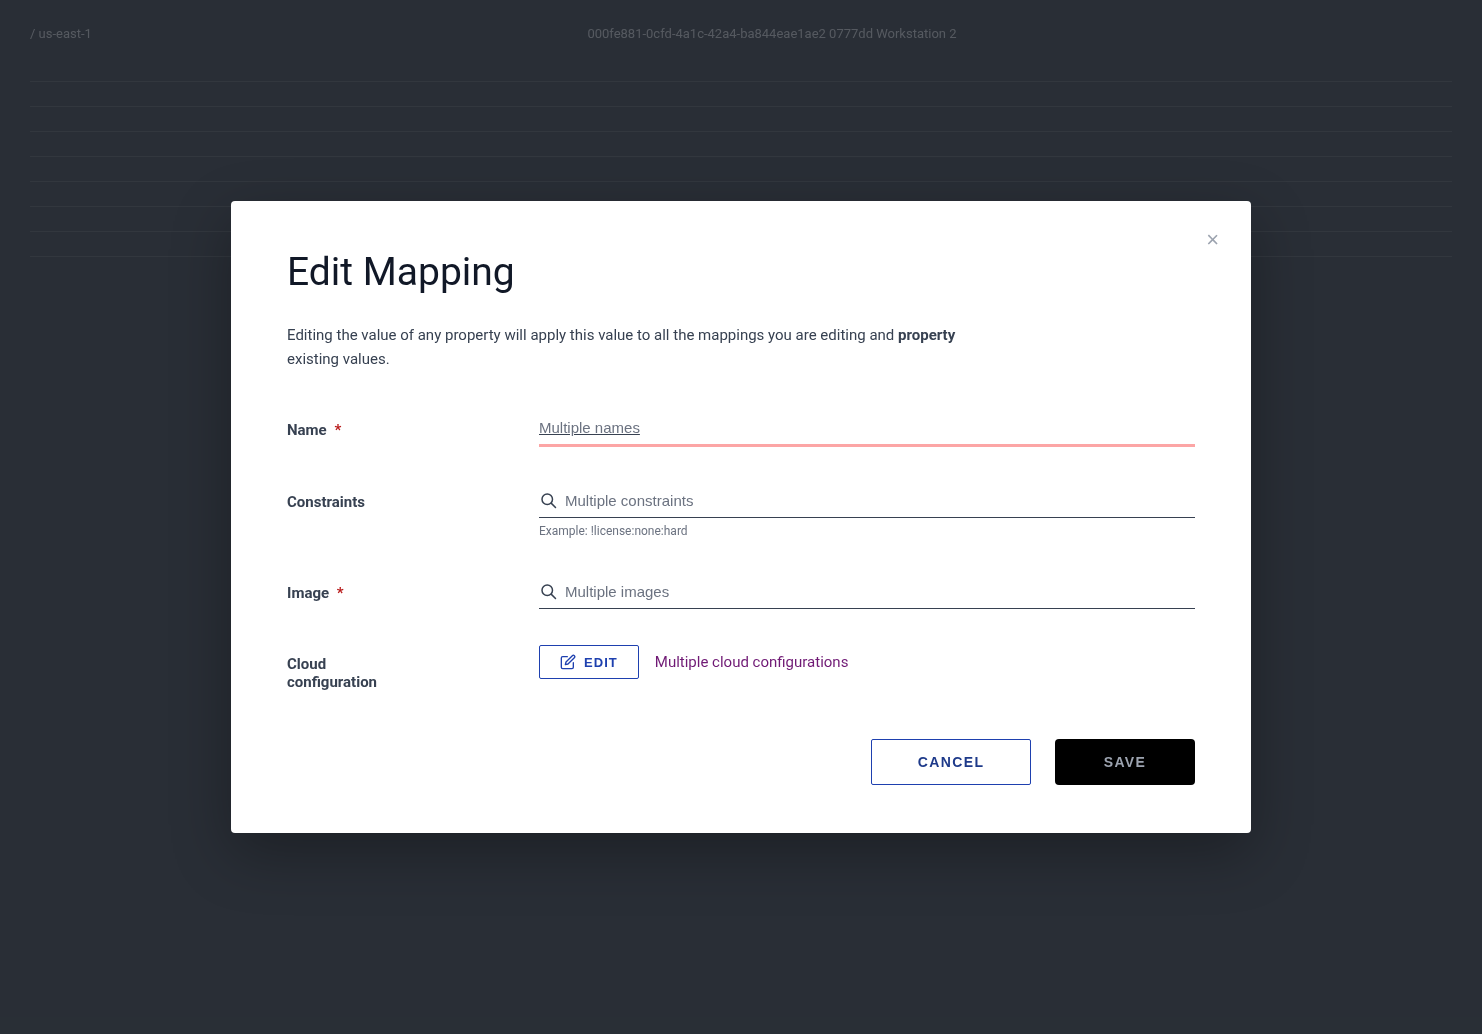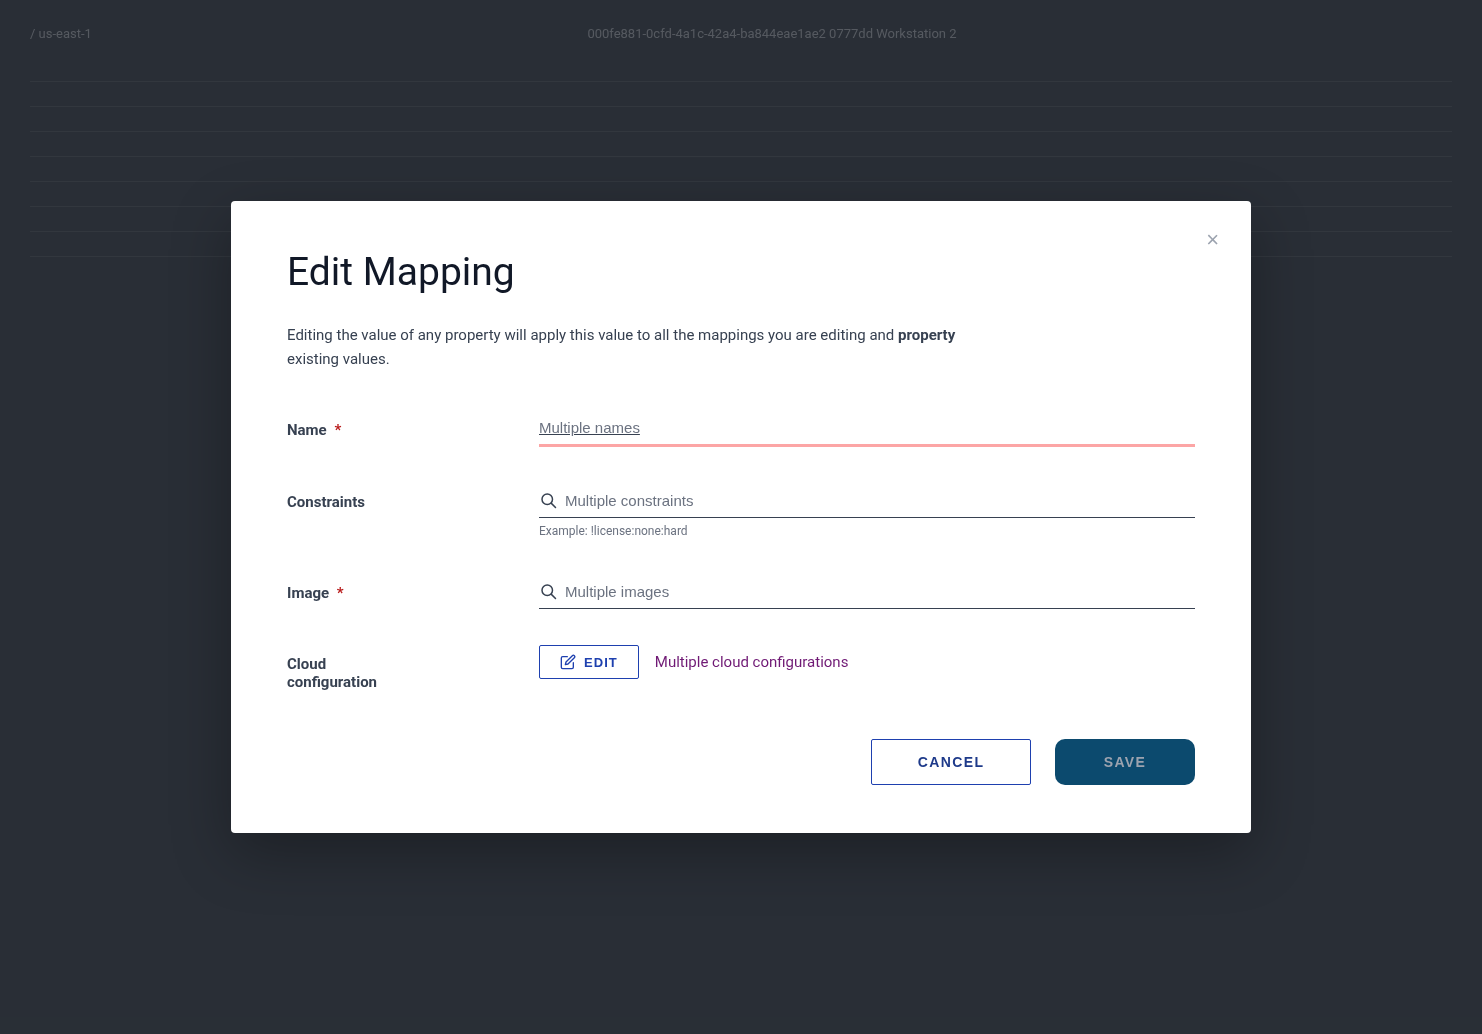--- a/index.html
+++ b/index.html
@@ -210,28 +210,28 @@
       font-size: 14px;
       font-weight: 700;
       letter-spacing: 0.1em;
       cursor: pointer;
       border-radius: 2px;
       min-width: 160px;
     }
 
     .btn-save {
       border: none;
-      background: #0c4a6e;
+      background: #000000;
       color: #9ca3af;
       padding: 14px 40px;
       font-size: 14px;
       font-weight: 700;
       letter-spacing: 0.1em;
       cursor: not-allowed;
-      border-radius: 10px;
+      border-radius: 4px;
       min-width: 140px;
     }
 
     
     .bg-content {
       position: absolute;
       inset: 0;
       padding: 10px 30px;
       pointer-events: none;
     }

